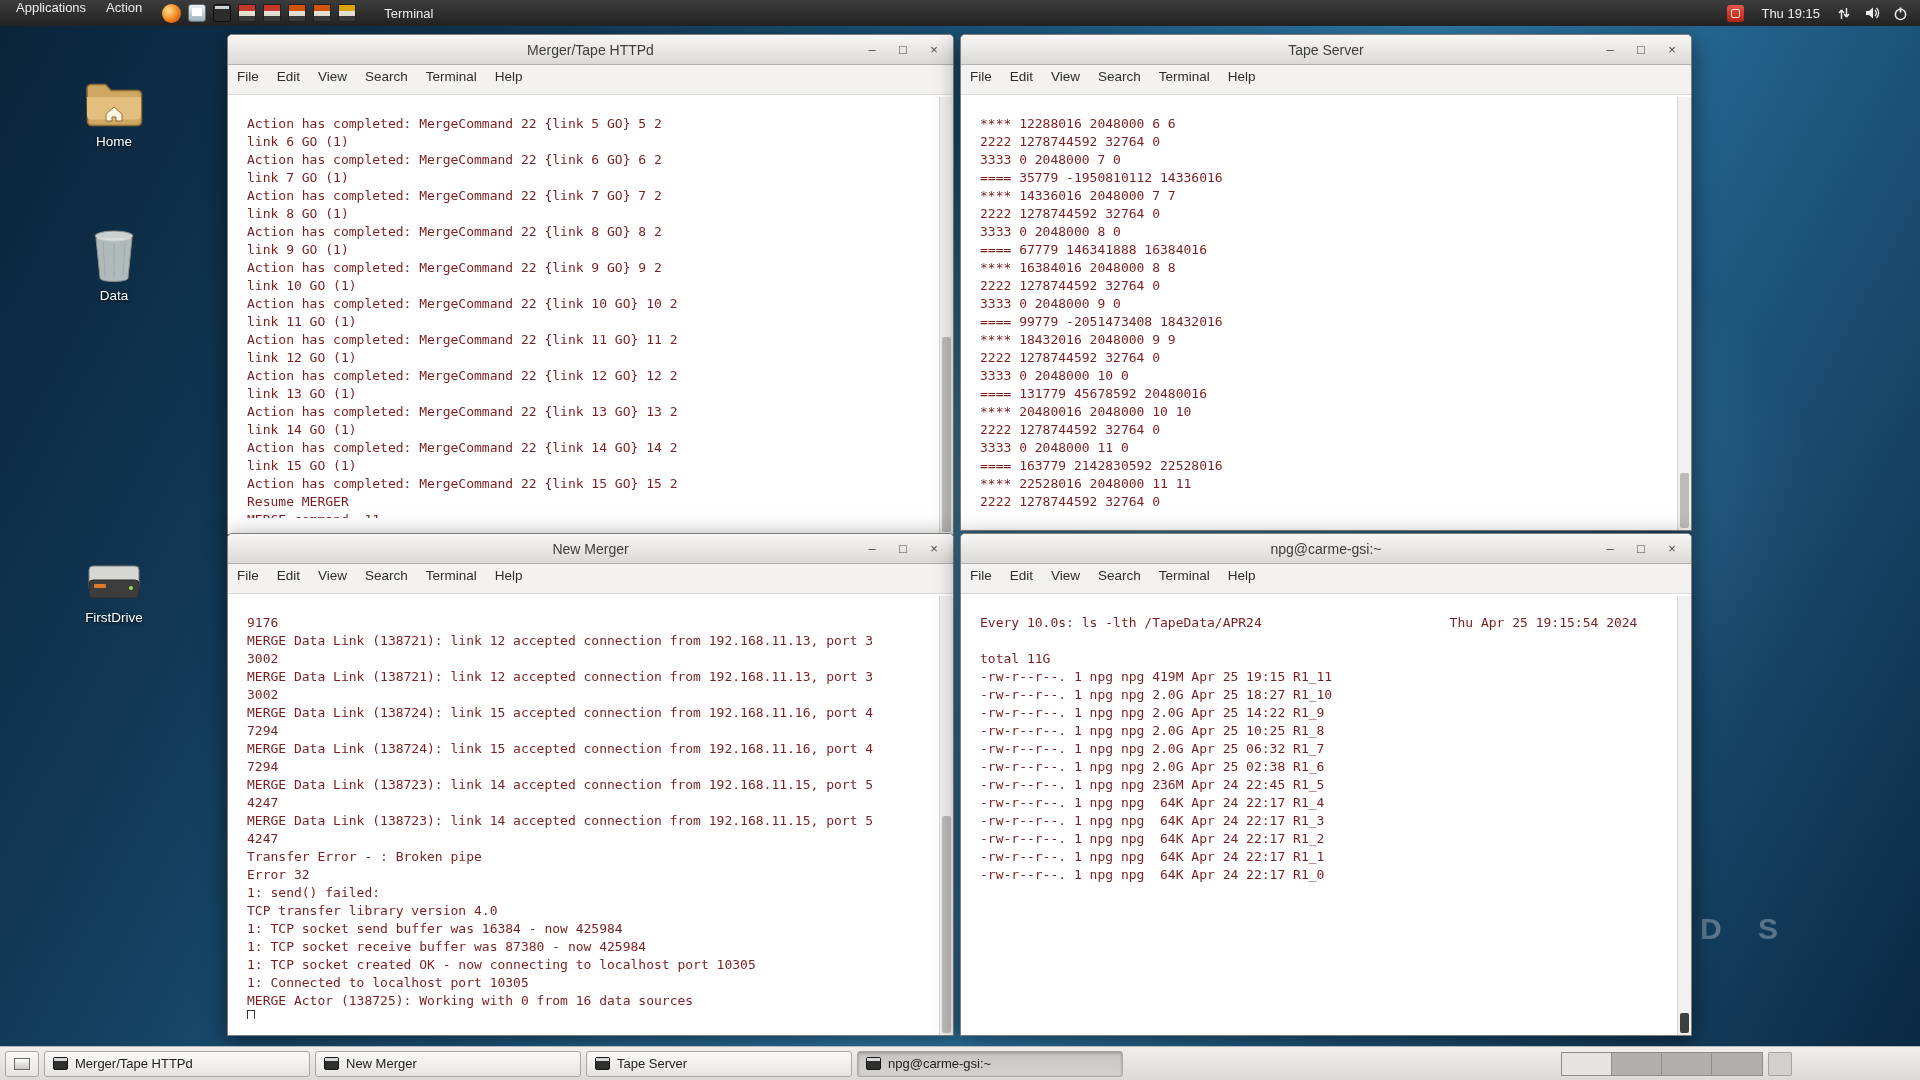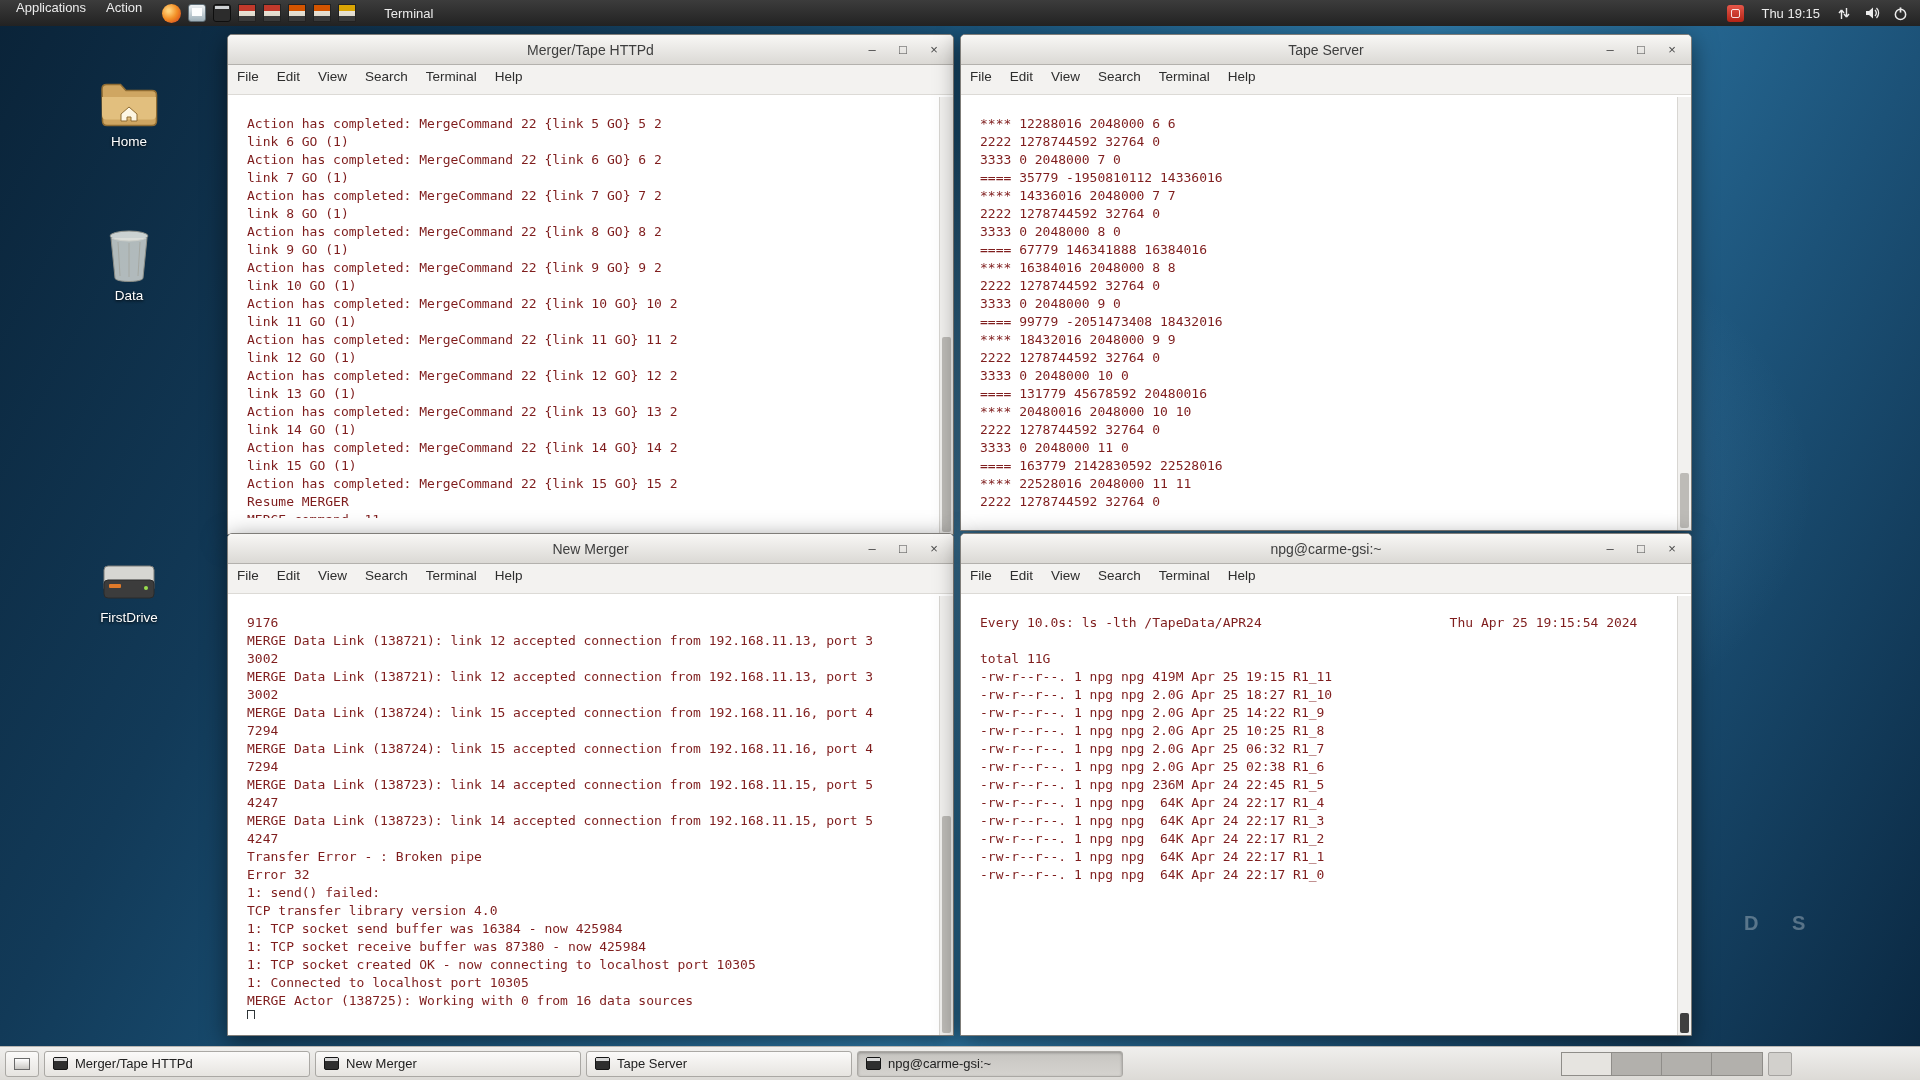--- a/index.html
+++ b/index.html
@@ -5,22 +5,22 @@
   * { box-sizing: border-box; }
   html, body { margin:0; padding:0; width:1920px; height:1080px; overflow:hidden;
     font-family:"Liberation Sans", sans-serif; }
 
   
   .desktop { position:absolute; inset:0;
     background:
       radial-gradient(ellipse 1000px 520px at 58% 45%, rgba(130,195,235,0.45), rgba(130,195,235,0) 70%),
       linear-gradient(118deg, #0a2338 0%, #123a58 22%, #1d5a82 42%, #2f7cab 58%, #1c5278 78%, #0a2740 100%);
   }
-  .watermark { position:absolute; left:1700px; top:912px; font-size:20px; font-weight:bold;
-    letter-spacing:14px; color:rgba(255,255,255,0.30);margin-left:44px; }
+  .watermark { position:absolute; left:1700px; top:912px; font-size:30px; font-weight:bold;
+    letter-spacing:14px; color:rgba(255,255,255,0.30); }
 
   
   .panel { position:absolute; top:0; left:0; right:0; height:26px; z-index:60;
     background:linear-gradient(#3c3c3c,#222); color:#ececec; display:flex; align-items:center;
     font-size:13px; padding:0 6px; }
   .panel-menu { padding:0 10px; height:100%; display:flex; align-items:flex-start; cursor:default; }
   .launchers { display:flex; align-items:center; gap:7px; margin-left:10px; }
   .ff-icon { width:19px; height:19px; border-radius:50%;
     background:radial-gradient(circle at 35% 35%, #ffd27a 8%, #f28f26 48%, #d94f1e 85%); }
   .files-icon { width:18px; height:18px; border-radius:3px; border:1px solid #5f6d75;
@@ -36,21 +36,21 @@
   .m3::before,.m4::before { background:#d35400; }
   .m5::before { background:#d9a404; }
   .panel-applabel { margin-left:20px; padding:0 8px; }
   .panel-right { margin-left:auto; display:flex; align-items:center; gap:13px; padding-right:6px; }
   .alert-icon { width:17px; height:17px; border-radius:3px; background:linear-gradient(#e5574a,#b32315); position:relative; }
   .alert-icon::after { content:""; position:absolute; left:4px; top:4px; right:4px; bottom:4px;
     border:1.5px solid rgba(255,255,255,0.85); border-radius:2px; }
   .panel-clock { padding:0 4px;text-align:right; }
 
   
-  .dicon { position:absolute; width:130px; left:64px; text-align:center; z-index:2; cursor:default; }
+  .dicon { position:absolute; width:130px; left:49px; text-align:center; z-index:2; cursor:default; }
   .dicon .dlabel { margin-top:4px; font-size:13.5px; color:#fff; text-shadow:0 1px 3px rgba(0,0,0,0.95); }
 
   
   .window { position:absolute; background:#fff; border:1px solid #7f7d79; z-index:10;
     border-radius:5px 5px 1px 1px; box-shadow:0 6px 24px rgba(0,0,0,0.50); }
   .titlebar { height:30px; background:linear-gradient(#f8f7f5,#dbd9d5); border-bottom:1px solid #b3b1ad;
     border-radius:4px 4px 0 0; display:flex; align-items:center; position:relative; }
   .title { position:absolute; left:0; right:0; text-align:center; font-size:14px; color:#3e3e3e; }
   .winbtns { margin-left:auto; display:flex; gap:15px; padding-right:11px; z-index:1; }
   .wbtn { width:16px; height:18px; display:flex; align-items:center; justify-content:center;

